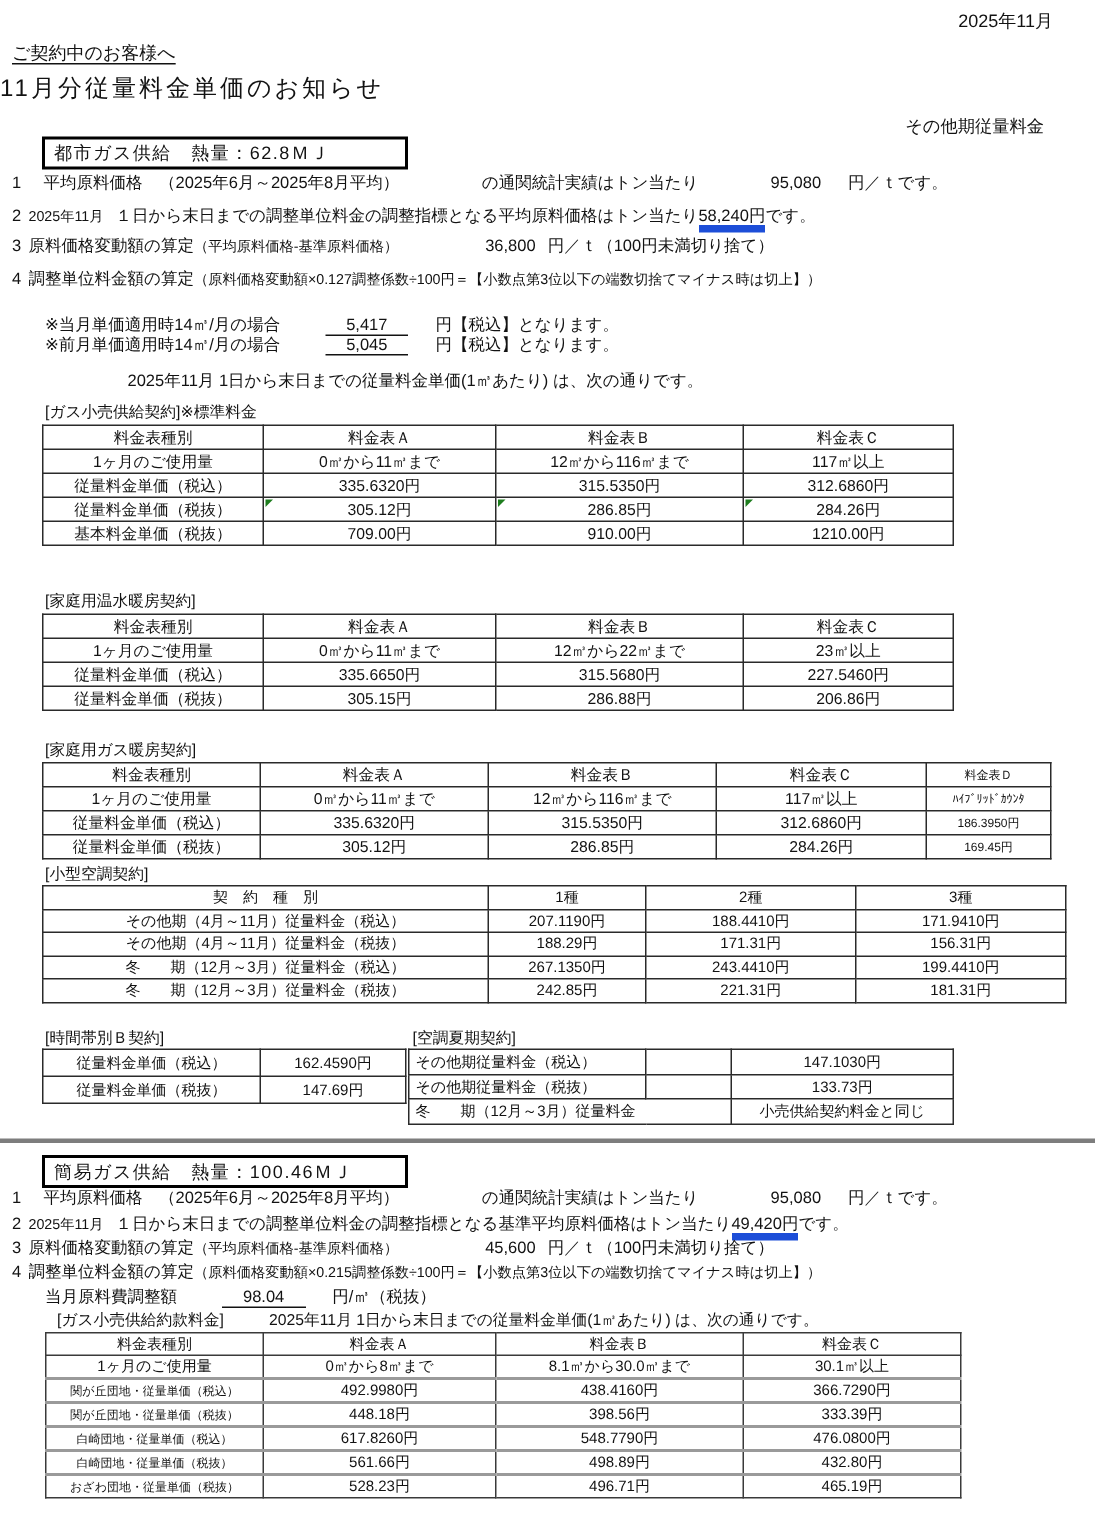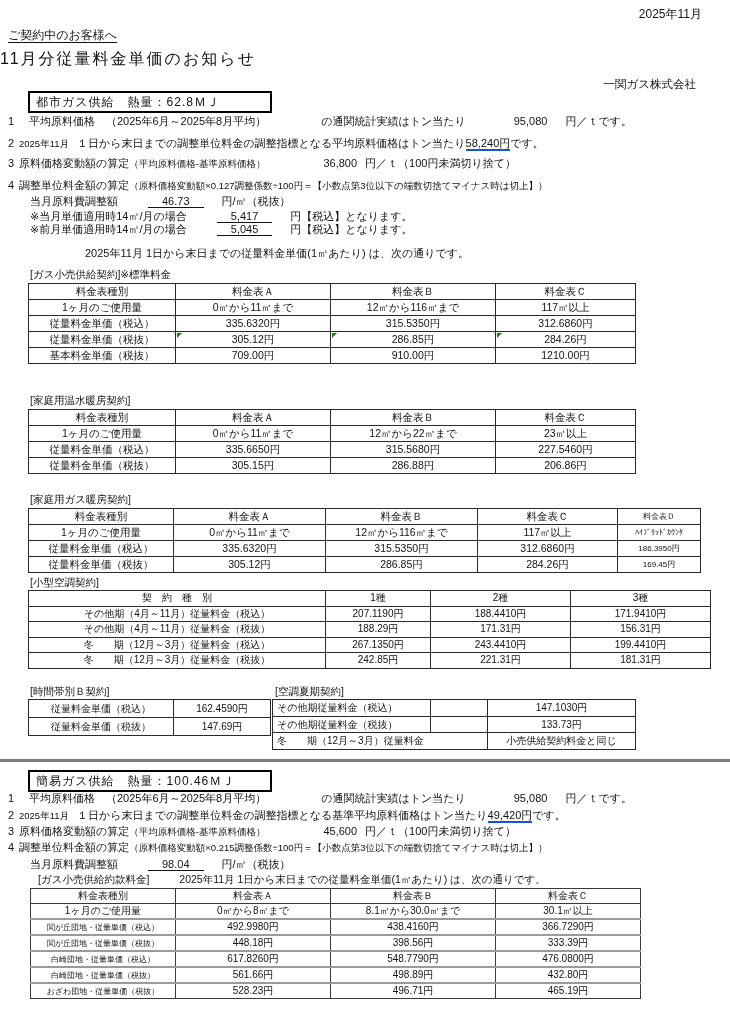--- a/index.html
+++ b/index.html
@@ -14,21 +14,21 @@
              padding:0 6px;letter-spacing:1px;}
   .box1{top:91px;width:228px;}
   .box2{top:770px;width:228px;}
   .ln{position:absolute;left:8px;font-size:11px;white-space:nowrap;}
   .ln .no{display:inline-block;min-width:11px;}
   .ln .ind{margin-left:10px;}
   .sm{font-size:9.5px;}
   .g55{margin-left:55px;} .g50{margin-left:48px;} .g20{margin-left:18px;}
   .g60{margin-left:58px;} .g8{margin-left:8px;} .g30{margin-left:30px;}
   .uv{border-bottom:1px solid #121212;padding:0 14px;}
-  .uv2{border-bottom:2px solid #1d4ed8;}
+  .uv2{border-bottom:5px solid #1d4ed8;}
   .cap{position:absolute;font-size:10.5px;white-space:nowrap;}
   table.t{position:absolute;border-collapse:collapse;table-layout:fixed;
           font-size:10.5px;text-align:center;}
   table.t td{border:1px solid #2a2a2a;padding:0 2px;height:15px;overflow:hidden;
              white-space:nowrap;vertical-align:middle;}
   
   #t1 td{position:relative;}
   #t1 tr:nth-child(4) td:nth-child(n+2)::before{content:'';position:absolute;top:1px;left:1px;
      width:0;height:0;border-top:5px solid #1e7d1e;border-right:5px solid transparent;}
   #t1{left:28px;top:283px;width:607px;}
@@ -49,38 +49,35 @@
   #t7 tr:nth-child(n+3) td:first-child{font-size:8px;}
 </style>
 </head>
 <body>
 
 <div class="page">
 
   <div class="abs date">2025年11月</div>
   <div class="abs salutation">ご契約中のお客様へ</div>
   <div class="abs title">11月分従量料金単価のお知らせ</div>
-  <div class="abs company">一関ガス株式会社</div>
+  <div class="abs company">その他期従量料金</div>
 
   <div class="abs supplybox box1">都市ガス供給　熱量：62.8ＭＪ</div>
 
   <div class="ln" style="top:114px">
     <span class="no">1</span><span class="ind">平均原料価格　（2025年6月～2025年8月平均）</span><span class="g55">の通関統計実績はトン当たり</span><span class="g50">95,080</span><span class="g20">円／ｔです。</span>
   </div>
   <div class="ln" style="top:136px">
     <span class="no">2</span><span class="sm">2025年11月</span><span class="g8">１日から末日までの調整単位料金の調整指標となる平均原料価格はトン当たり</span><span class="uv2">58,240円</span><span>です。</span>
   </div>
   <div class="ln" style="top:156px">
     <span class="no">3</span><span>原料価格変動額の算定</span><span class="sm">（平均原料価格-基準原料価格）</span><span class="g60">36,800</span><span class="g8">円／ｔ（100円未満切り捨て）</span>
   </div>
   <div class="ln" style="top:178px">
     <span class="no">4</span><span>調整単位料金額の算定</span><span class="sm">（原料価格変動額×0.127調整係数÷100円＝【小数点第3位以下の端数切捨てマイナス時は切上】）</span>
-  </div>
-  <div class="ln" style="top:194px;left:30px">
-    <span>当月原料費調整額</span><span class="uv g30">46.73</span><span class="g20">円/㎥（税抜）</span>
   </div>
   <div class="ln" style="top:209px;left:30px">
     <span>※当月単価適用時14㎥/月の場合</span><span class="uv g30">5,417</span><span class="g20">円【税込】となります。</span>
   </div>
   <div class="ln" style="top:222px;left:30px">
     <span>※前月単価適用時14㎥/月の場合</span><span class="uv g30">5,045</span><span class="g20">円【税込】となります。</span>
   </div>
   <div class="ln" style="top:246px;left:85px">2025年11月 1日から末日までの従量料金単価(1㎥あたり) は、次の通りです。</div>
 
   <div class="cap" style="left:30px;top:268px">[ガス小売供給契約]※標準料金</div>

